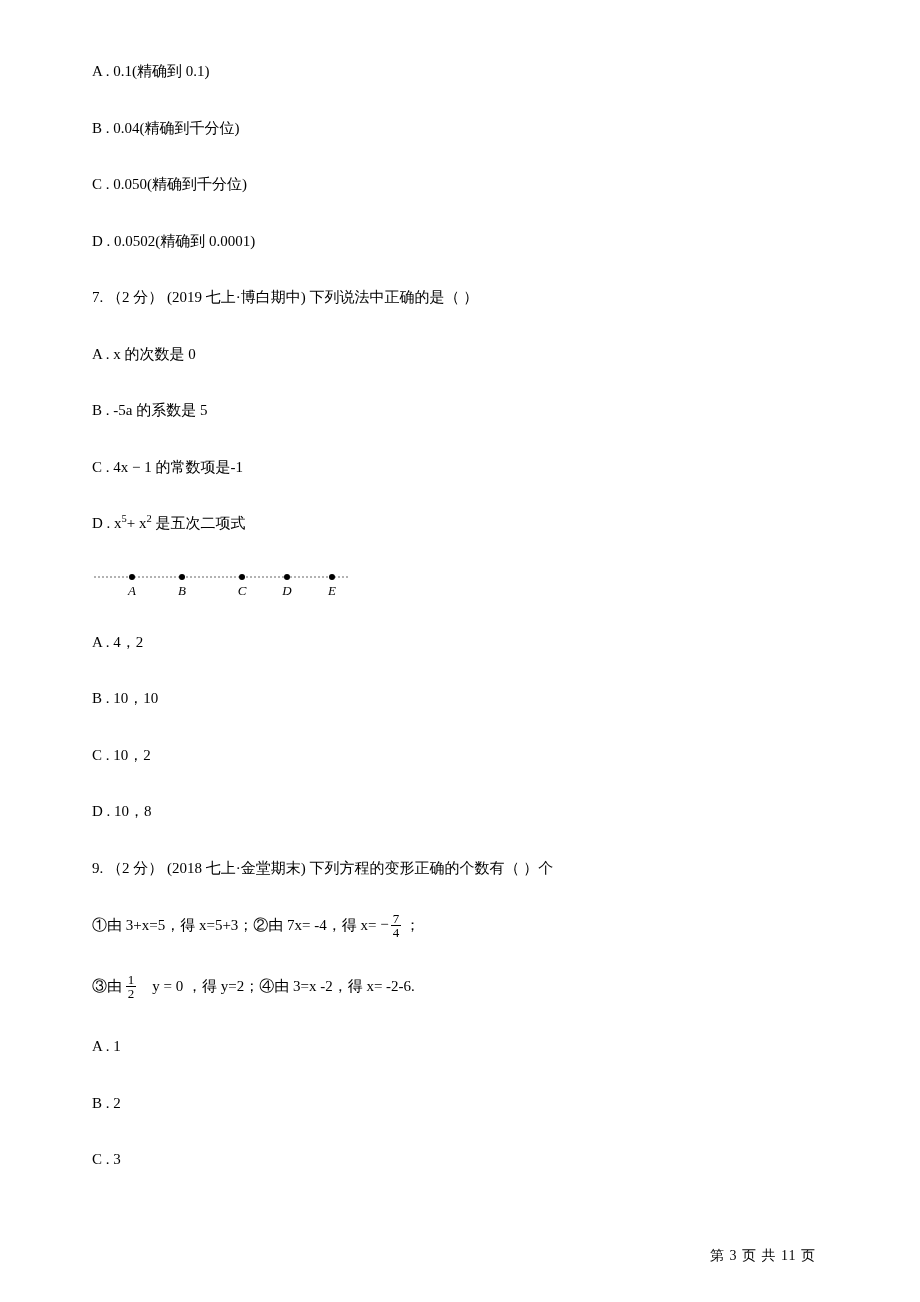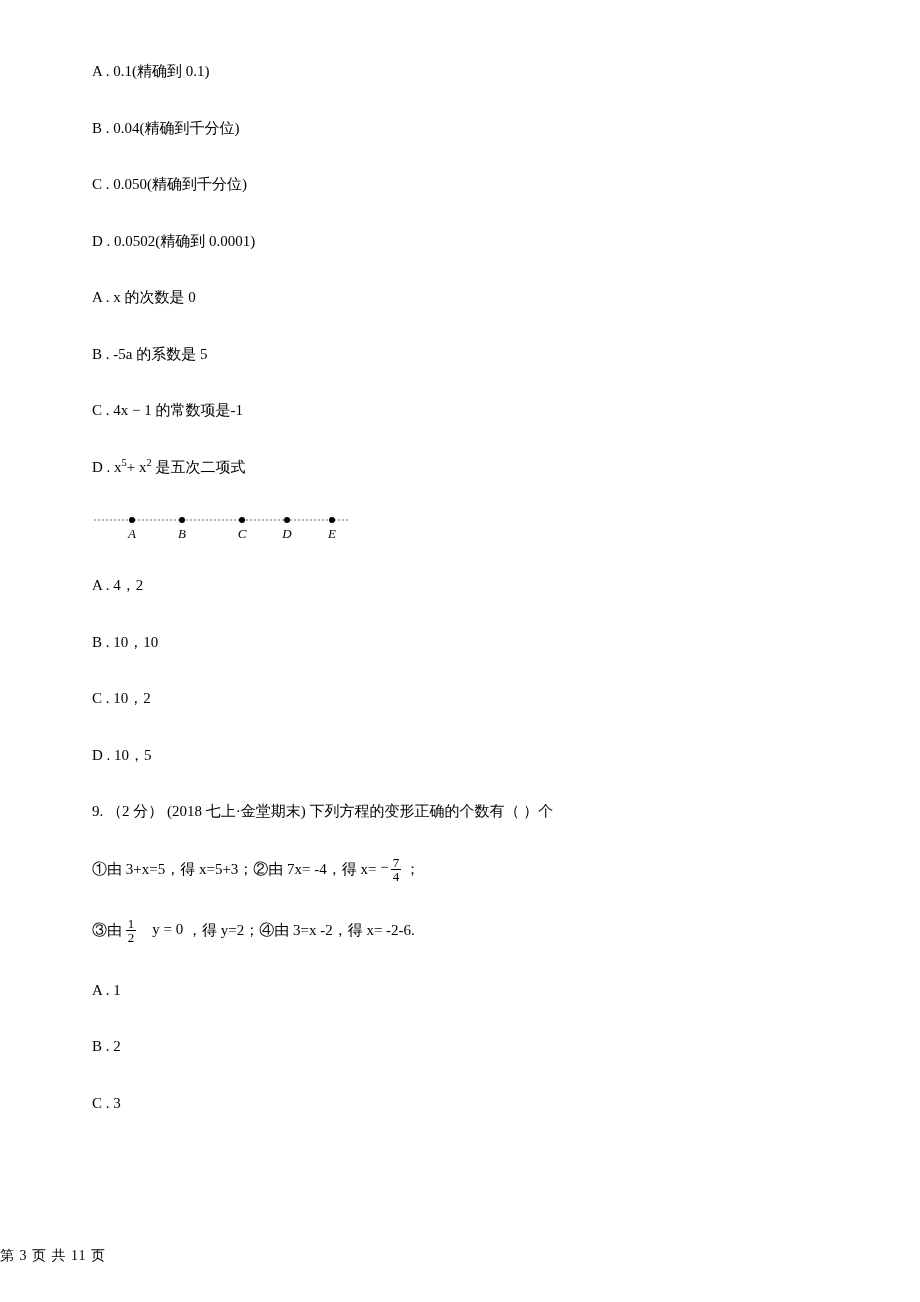--- a/index.html
+++ b/index.html
@@ -24,21 +24,21 @@
     margin-bottom: 34px;
   }
   .para:last-child {
     margin-bottom: 0;
   }
   .footer {
     position: absolute;
     bottom: 36px;
     left: 0;
     width: 100%;
-    text-align: left;
+    text-align: right;
     font-size: 14px;
     letter-spacing: 1px;
   }
   svg.diagram {
     margin-top: 4px;
     margin-bottom: 4px;
     display: block;
   }
   sup {
     font-size: 0.7em;
@@ -89,20 +89,23 @@
   </div>
 
   <div class="para">
     <span>C . 0.050(精确到千分位)</span>
   </div>
 
   <div class="para">
     <span>D . 0.0502(精确到 0.0001)</span>
   </div>
 
+  <div class="para">
+    <span class="blank-paren">7. （2 分） (2019 七上·博白期中) 下列说法中正确的是（    ）</span>
+  </div>
 
   <div class="para">
     <span>A . x 的次数是 0</span>
   </div>
 
   <div class="para">
     <span>B . -5a 的系数是 5</span>
   </div>
 
   <div class="para">
@@ -141,21 +144,21 @@
 
   <div class="para">
     <span>B . 10，10</span>
   </div>
 
   <div class="para">
     <span>C . 10，2</span>
   </div>
 
   <div class="para">
-    <span>D . 10，5</span>
+    <span>D . 10，8</span>
   </div>
 
   <div class="para">
     <span class="blank-paren">9. （2 分） (2018 七上·金堂期末) 下列方程的变形正确的个数有（    ）个</span>
   </div>
 
   <div class="para">
     <span>①由 3+x=5，得 x=5+3；②由 7x= -4，得 x=</span>
     <span class="neg-sign">−</span><span class="inline-frac"><span class="num">7</span><span class="den">4</span></span>
     <span> ；</span>

